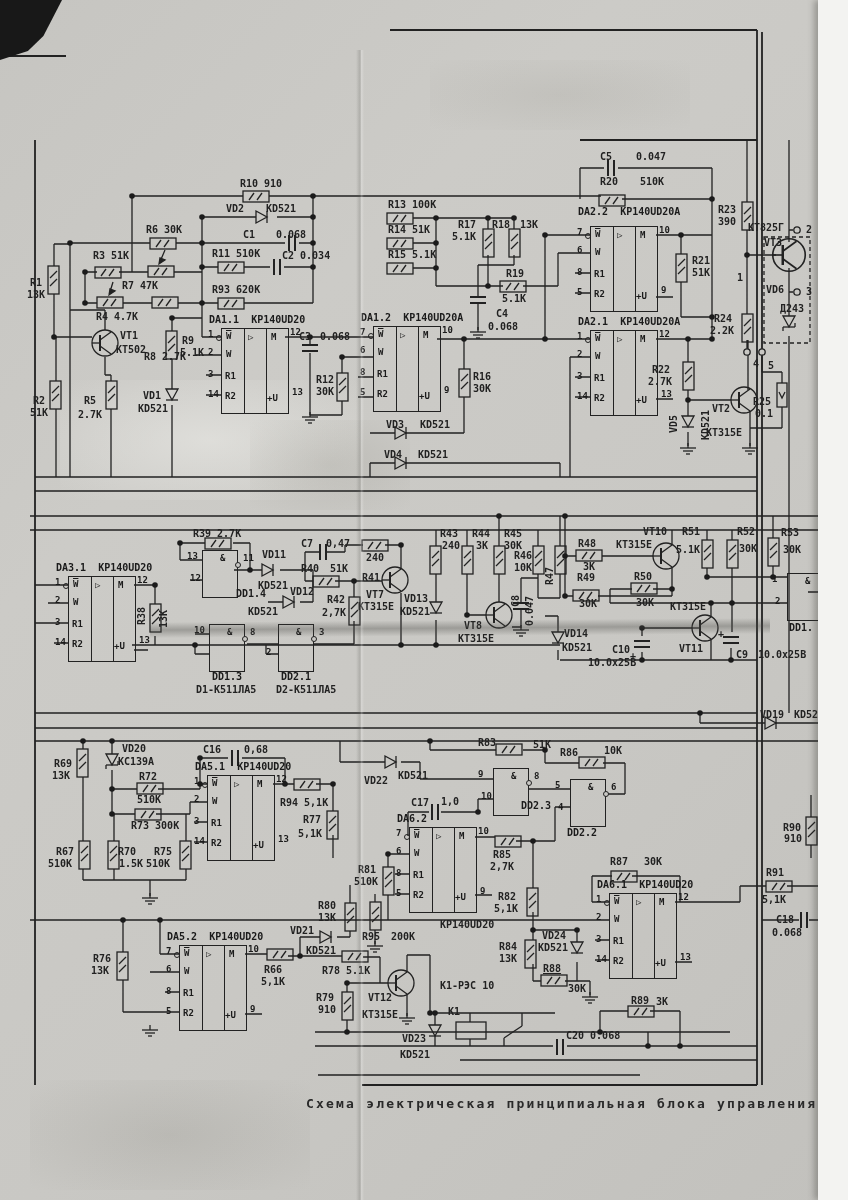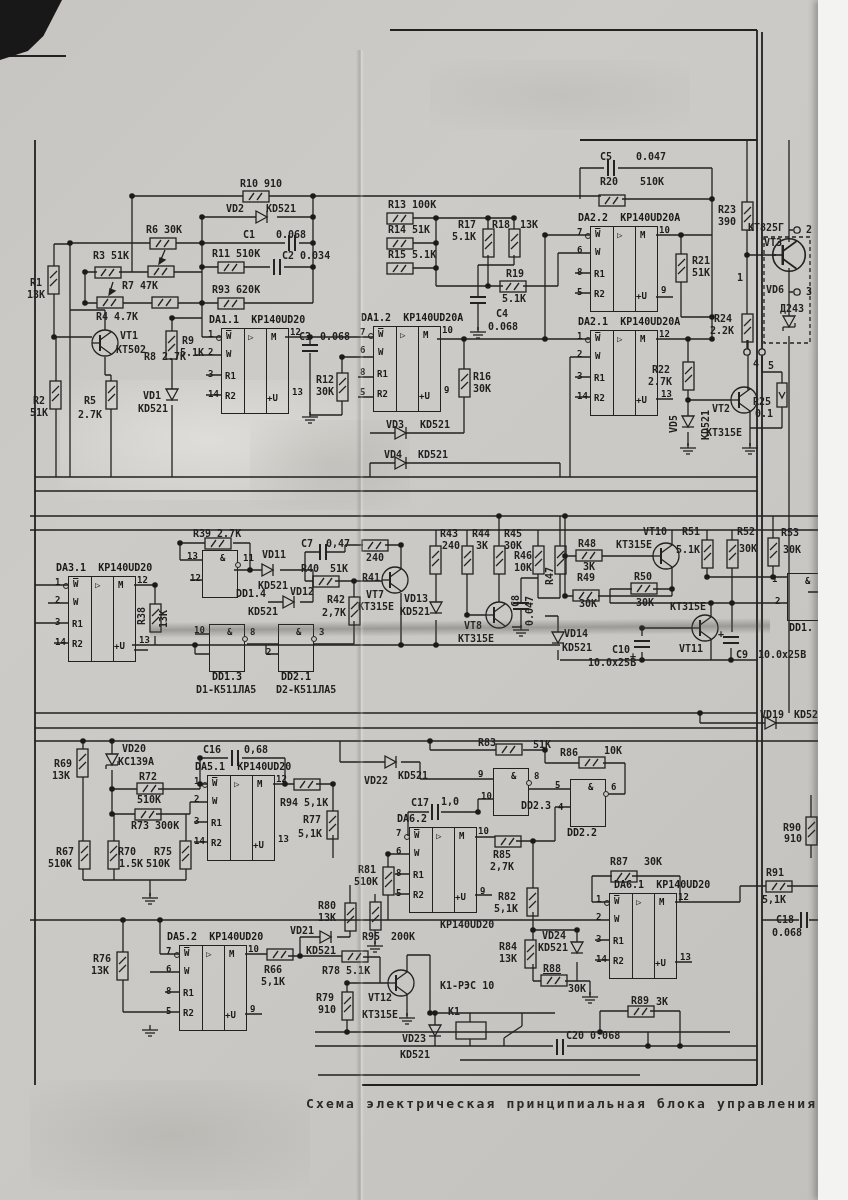--- a/index.html
+++ b/index.html
@@ -657,21 +657,21 @@
         <span class="" style="left: 49px; top: 3px;">M</span>
         <span class="" style="left: 45px; top: 64px;">+U</span>
         <span class="bub" style="left: -6px; top: 6px;"></span>
         <span class="pnum" style="left: -14px; top: 0px;">7</span>
         <span class="pnum" style="left: -14px; top: 18px;">6</span>
         <span class="pnum" style="left: -14px; top: 40px;">8</span>
         <span class="pnum" style="left: -14px; top: 60px;">5</span>
         <span class="pnum" style="left: 68px; top: -2px;">10</span>
         <span class="pnum" style="left: 70px; top: 58px;">9</span>
       </div>
-      <div class="opname" style="left: 578px; top: 212px;">DA2.2  KP140UD20A</div>
+      <div class="opname" style="left: 578px; top: 206px;">DA2.2  KP140UD20A</div>
       <div class="op" style="left: 590px; top: 330px;">
         <div class="d1"></div>
         <div class="d2"></div>
         <span class="ov" style="left: 4px; top: 2px;">W</span>
         <span class="" style="left: 4px; top: 20px;">W</span>
         <span class="" style="left: 3px; top: 42px;">R1</span>
         <span class="" style="left: 3px; top: 62px;">R2</span>
         <span class="" style="left: 26px; top: 3px;">▷</span>
         <span class="" style="left: 49px; top: 3px;">M</span>
         <span class="" style="left: 45px; top: 64px;">+U</span>
@@ -752,21 +752,21 @@
         <span class="" style="left: 49px; top: 3px;">M</span>
         <span class="" style="left: 45px; top: 64px;">+U</span>
         <span class="bub" style="left: -6px; top: 6px;"></span>
         <span class="pnum" style="left: -14px; top: 0px;">1</span>
         <span class="pnum" style="left: -14px; top: 18px;">2</span>
         <span class="pnum" style="left: -14px; top: 40px;">3</span>
         <span class="pnum" style="left: -14px; top: 60px;">14</span>
         <span class="pnum" style="left: 68px; top: -2px;">12</span>
         <span class="pnum" style="left: 70px; top: 58px;">13</span>
       </div>
-      <div class="opname" style="left: 614px; top: 879px;">DA6.1  KP140UD20</div>
+      <div class="opname" style="left: 597px; top: 879px;">DA6.1  KP140UD20</div>
       <div class="op" style="left: 179px; top: 945px;">
         <div class="d1"></div>
         <div class="d2"></div>
         <span class="ov" style="left: 4px; top: 2px;">W</span>
         <span class="" style="left: 4px; top: 20px;">W</span>
         <span class="" style="left: 3px; top: 42px;">R1</span>
         <span class="" style="left: 3px; top: 62px;">R2</span>
         <span class="" style="left: 26px; top: 3px;">▷</span>
         <span class="" style="left: 49px; top: 3px;">M</span>
         <span class="" style="left: 45px; top: 64px;">+U</span>

